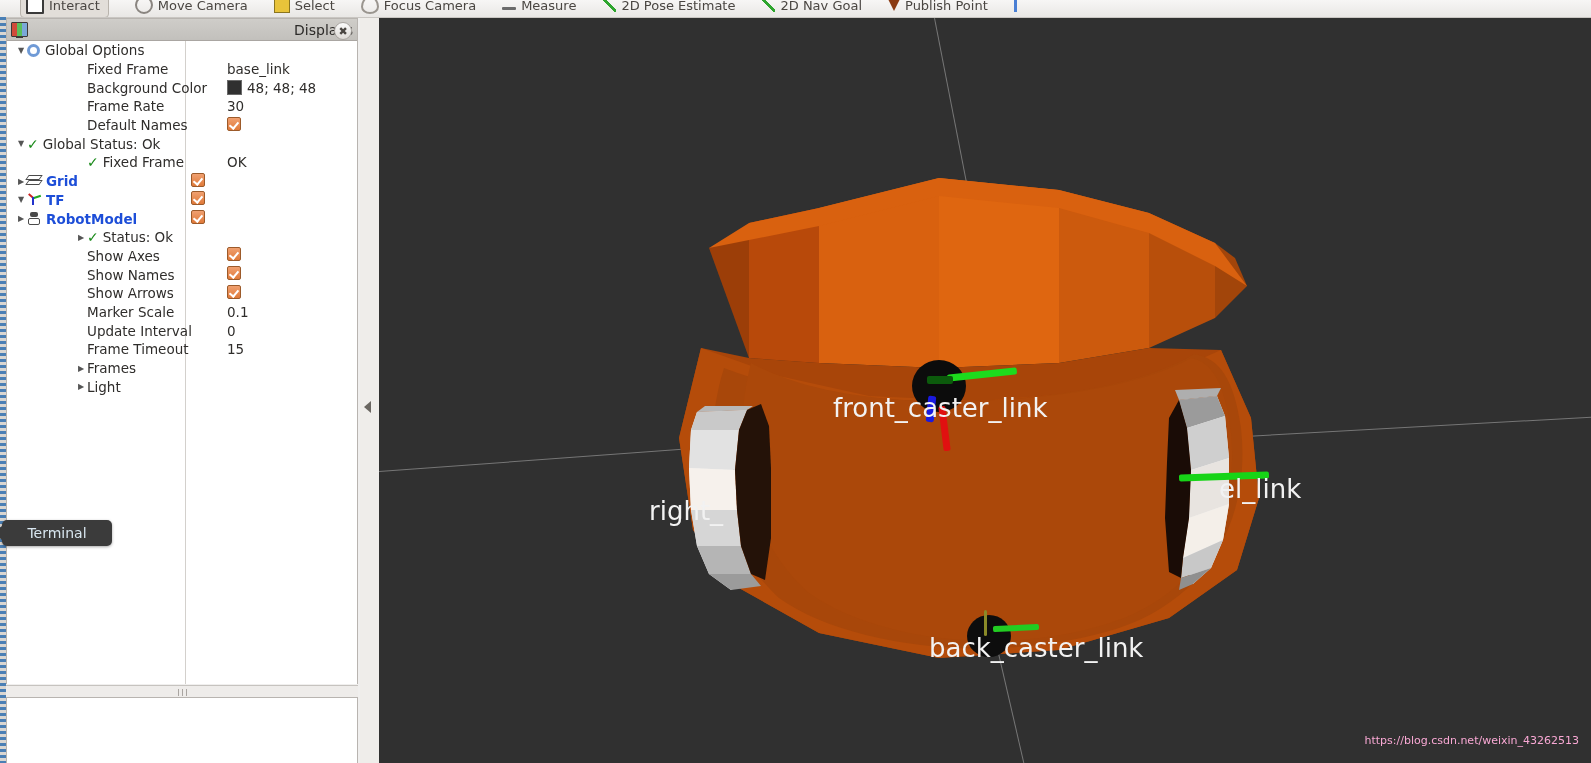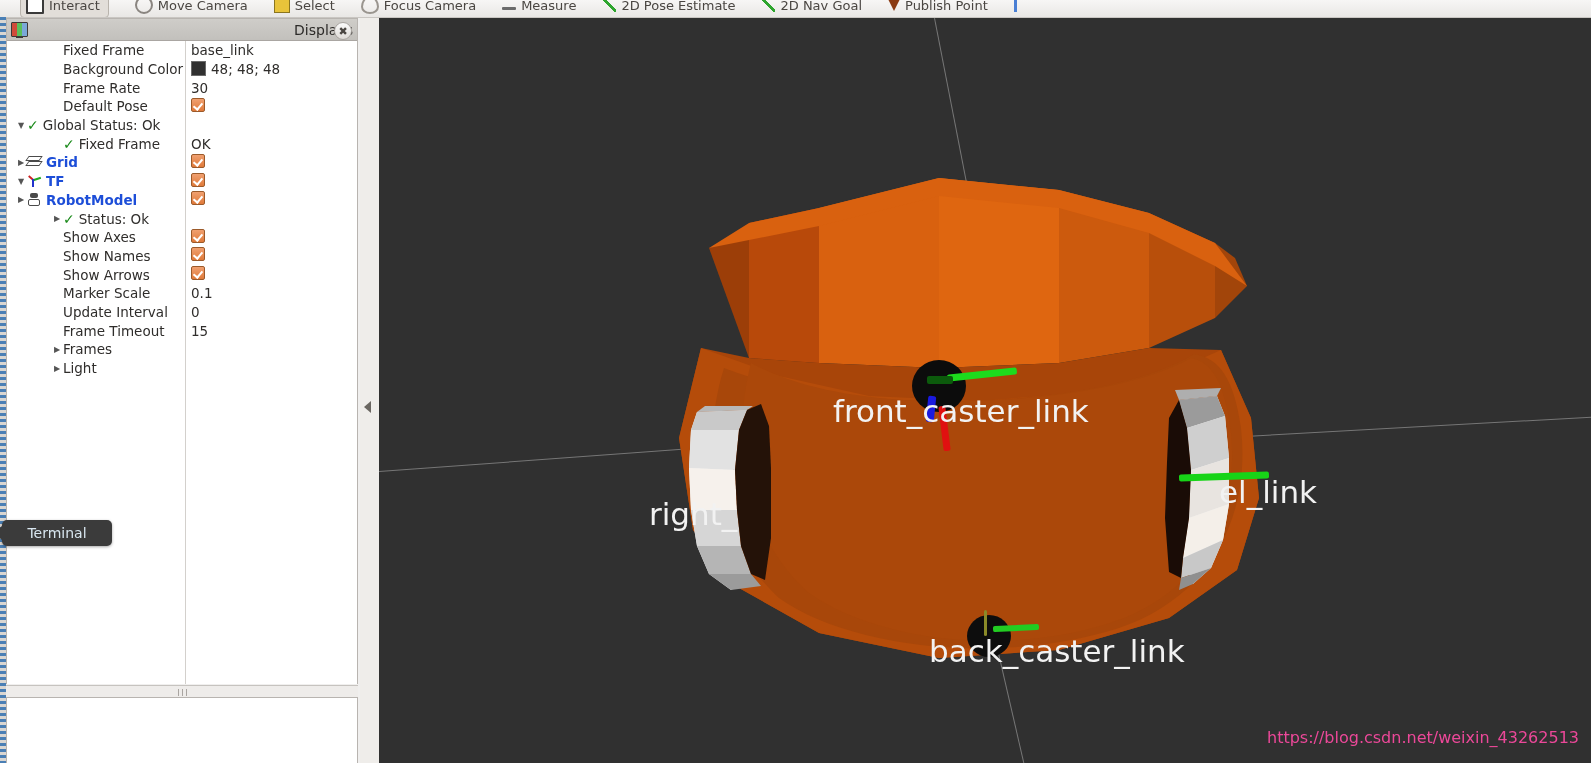--- a/index.html
+++ b/index.html
@@ -76,21 +76,21 @@
   .tfico i{position:absolute;display:block;}
   .tfico .ax{left:6px;top:3px;width:8px;height:2px;background:#22aa22;transform:rotate(-18deg);}
   .tfico .ay{left:1px;top:2px;width:6px;height:2px;background:#cc2222;transform:rotate(40deg);}
   .tfico .az{left:5px;top:4px;width:2px;height:8px;background:#2233cc;}
   .cb{width:14px;height:14px;box-sizing:border-box;border:1px solid #9c5a2a;border-radius:2px;
       background:linear-gradient(#f0a070,#e07a3a);position:relative;display:inline-block;}
   .cb:after{content:"";position:absolute;left:3px;top:2px;width:6px;height:9px;
       border:2px solid #fff;border-top:0;border-left:0;transform:rotate(40deg);box-sizing:border-box;}
   .swatch{width:13px;height:13px;background:#303030;border:1px solid #6a6a6a;
       display:inline-block;vertical-align:-2px;margin-right:5px;}
-  .ind0{padding-left:8px;} .ind1{padding-left:44px;}
+  .ind0{padding-left:8px;} .ind1{padding-left:32px;margin-left:36px;}
 
   
   .tooltip{position:absolute;left:2px;top:520px;width:110px;height:26px;
            background:#3b3b3b;border-radius:5px;display:flex;align-items:center;
            justify-content:center;color:#d8e6ef;font-size:14px;
            box-shadow:0 1px 3px rgba(0,0,0,.35);}
   .tooltip:before{content:"";position:absolute;left:-8px;top:5px;width:0;height:0;
            border-top:8px solid transparent;border-bottom:8px solid transparent;
            border-right:9px solid #3b3b3b;}
 
@@ -107,26 +107,26 @@
             background:#efedea;border-right:1px solid #b8b4b0;}
   .collapse .ar{position:absolute;left:4px;top:383px;width:0;height:0;
             border-top:6px solid transparent;border-bottom:6px solid transparent;
             border-right:7px solid #6a6661;}
 
   
   .view3d{position:absolute;left:379px;top:18px;width:1212px;height:745px;
           background:#303030;overflow:hidden;}
   .gridline{position:absolute;background:#8d8d8d;height:1px;transform-origin:0 0;opacity:.75;}
 
-  .label3d{position:absolute;color:#f2f2f2;font-size:31px;white-space:nowrap;
+  .label3d{position:absolute;color:#f2f2f2;font-size:26px;white-space:nowrap;
            font-family:"DejaVu Sans","Liberation Sans",sans-serif;}
 
   .axis{position:absolute;border-radius:2px;}
 
-  .watermark{position:absolute;right:12px;bottom:16px;color:#ec4899;font-size:16px;margin-left:8px;}
+  .watermark{position:absolute;right:12px;bottom:16px;color:#f9a8d4;font-size:11px;margin-left:8px;}
 </style>
 </head>
 <body>
 
 <div id="root">
 
   <div class="toolbar">
     <div class="tb-items" id="tb-items">
         <div class="tb-item sel">
           <span class="tb-ico ico-interact"></span>
@@ -168,38 +168,44 @@
 
   <div class="displays">
     <div class="dp-title">
       <span class="dp-mon"></span>
       <span class="dp-title-text">Displays</span>
       <span class="dp-close">✖</span>
     </div>
     <div class="dp-body">
       <div class="dp-coldiv"></div>
       <div id="tree-rows">
+          <div class="row ind0">
+            <span class="arrow open"></span>
+            <span class="gear"></span>
+            <span class="lbl">Global Options</span>
+            <span class="val"></span>
+          </div>
           <div class="row ind1">
             <span class="arrow none"></span>
             <span class="lbl">Fixed Frame</span>
             <span class="val">base_link</span>
           </div>
           <div class="row ind1">
             <span class="arrow none"></span>
             <span class="lbl">Background Color</span>
             <span class="val"><span class="swatch"></span><span>48; 48; 48</span></span>
           </div>
           <div class="row ind1">
             <span class="arrow none"></span>
             <span class="lbl">Frame Rate</span>
             <span class="val">30</span>
           </div>
           <div class="row ind1">
             <span class="arrow none"></span>
-            <span class="lbl">Default Pose</span>
+            <span class="lbl">Default Names</span>
             <span class="val"><span class="cb"></span></span>
           </div>
           <div class="row ind0">
             <span class="arrow open"></span>
             <span class="tick">✓</span>
             <span class="lbl">Global Status: Ok</span>
             <span class="val"></span>
           </div>
           <div class="row ind1">
             <span class="arrow none"></span>

